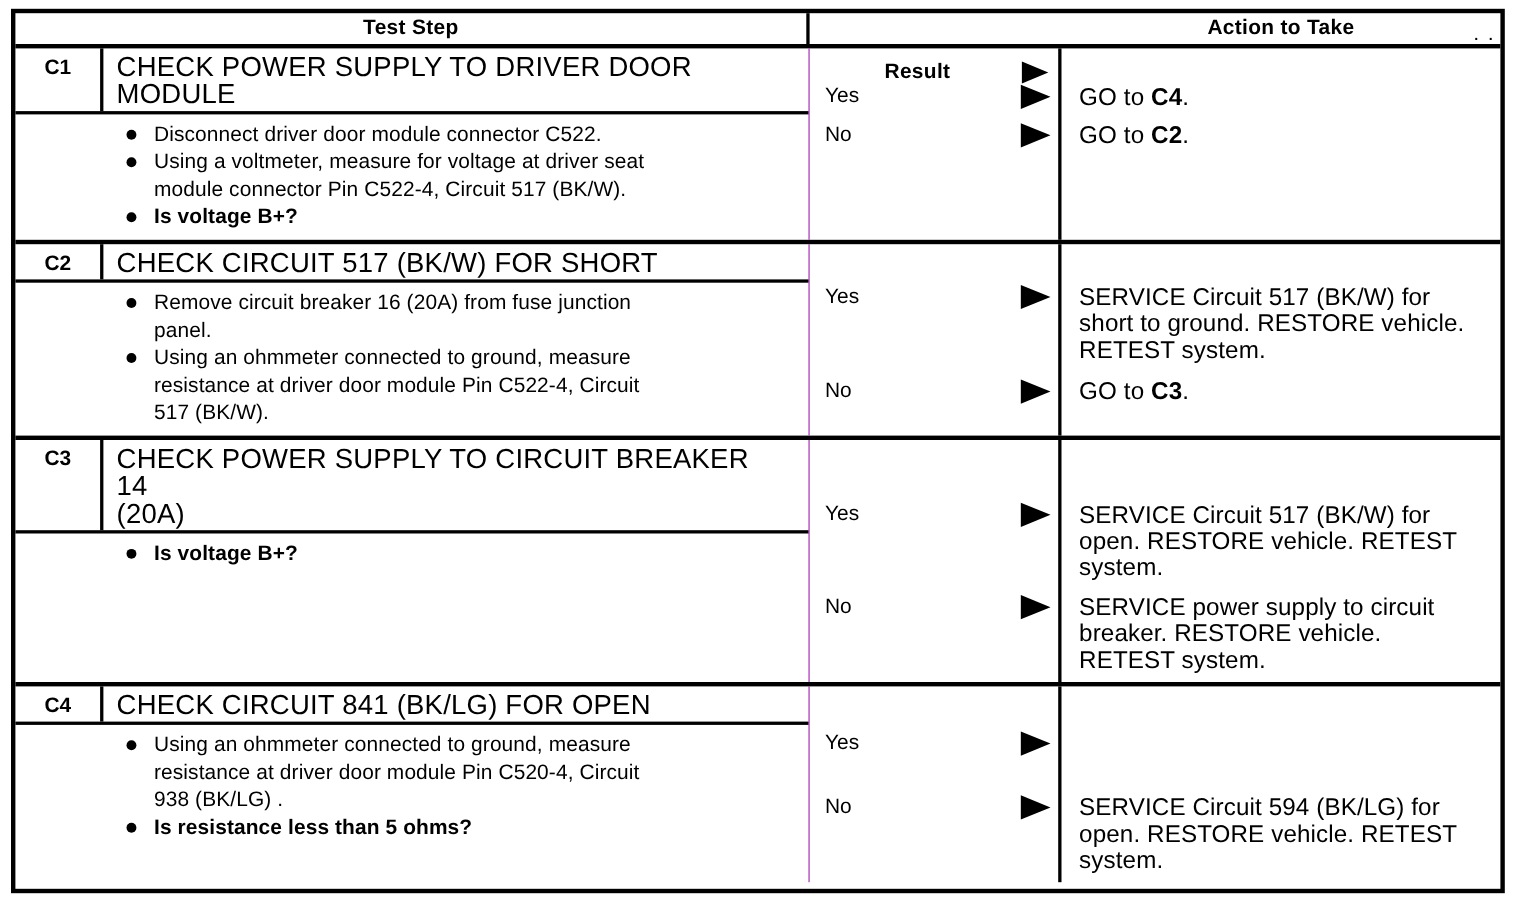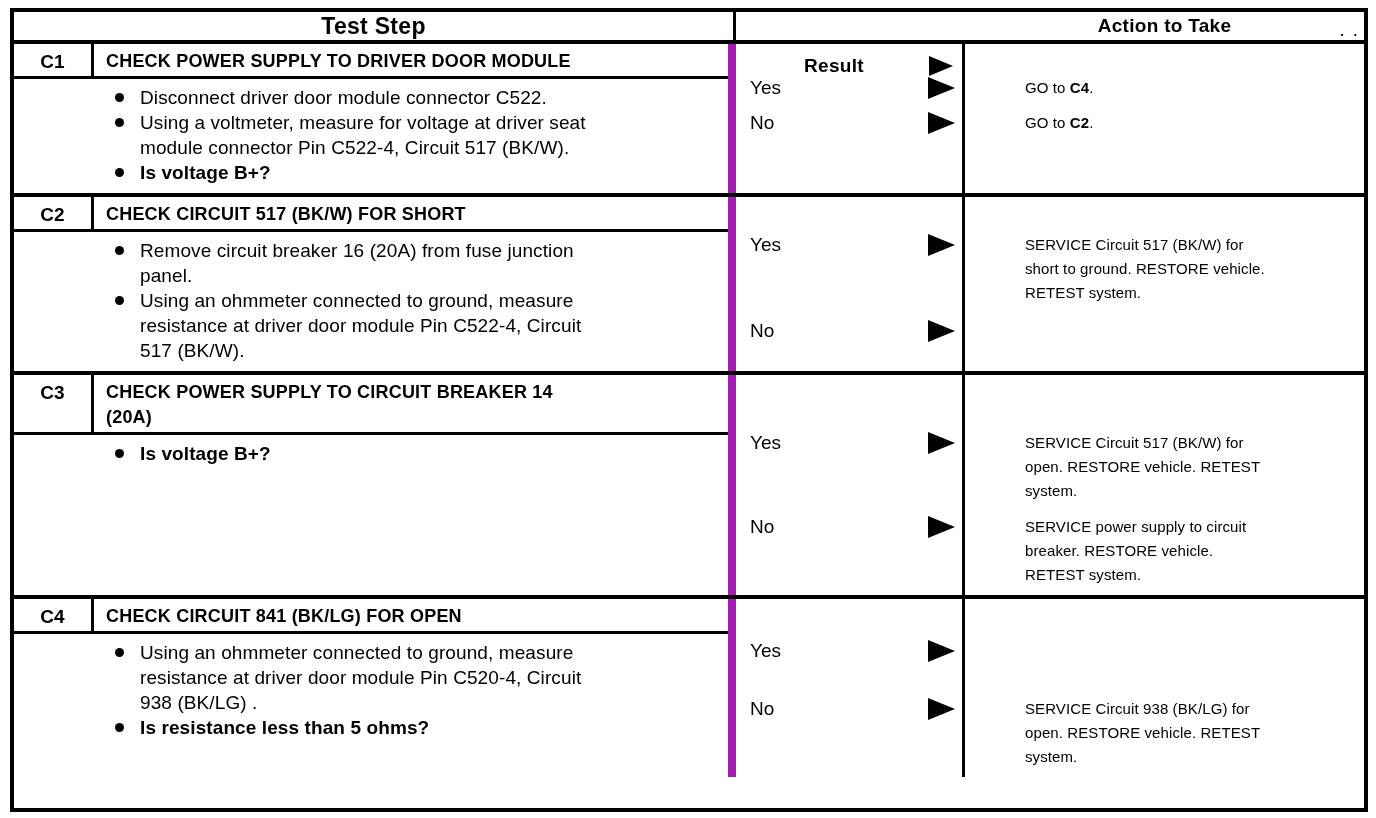--- a/index.html
+++ b/index.html
@@ -9,65 +9,65 @@
     -webkit-font-smoothing:none;
   }
   .sheet{
     position:absolute;left:10px;top:8px;width:1358px;height:804px;
     border:4px solid #000;box-sizing:border-box;background:#fff;
   }
   
   .hdr{display:flex;height:32px;border-bottom:4px solid #000;box-sizing:border-box;}
   .hdr .h-test{
     width:722px;box-sizing:border-box;border-right:3px solid #000;
-    text-align:center;font-weight:bold;font-size:23px;line-height:28px;letter-spacing:.3px;
+    text-align:center;font-weight:bold;font-size:19px;line-height:28px;letter-spacing:.3px;
   }
   .hdr .h-result{
     width:229px;box-sizing:border-box;border-right:3px solid #000;position:relative;
     text-align:center;font-weight:bold;font-size:19px;line-height:28px;letter-spacing:.3px;
     padding-right:30px;
     margin-top:40px;
   }
   .hdr .h-action{
     flex:1;position:relative;text-align:center;font-weight:bold;font-size:19px;line-height:28px;letter-spacing:.3px;
   }
   .hdr-arrow{
     position:absolute;right:9px;top:4px;width:0;height:0;
     border-left:24px solid #000;border-top:10px solid transparent;border-bottom:10px solid transparent;
   }
   .artifact{position:absolute;right:4px;top:6px;font-size:13px;font-weight:bold;letter-spacing:3px;}
   
   .step{display:flex;align-items:stretch;box-sizing:border-box;}
   .step + .step{border-top:4px solid #000;}
-  .left{width:722px;box-sizing:border-box;border-right:8px solid #a21caf;display:flex;flex-direction:column;}
+  .left{width:722px;box-sizing:border-box;border-right:1px solid #a21caf;display:flex;flex-direction:column;}
   .titlerow{display:flex;border-bottom:3px solid #000;box-sizing:border-box;}
   .idcell{
     width:80px;box-sizing:border-box;border-right:3px solid #000;
     text-align:center;font-weight:bold;font-size:19px;line-height:25px;padding-top:5px;padding-bottom:2px;
   }
   .titlecell{
-    flex:1;font-weight:bold;font-size:18px;line-height:25px;letter-spacing:.2px;
+    flex:1;font-weight:normal;font-size:25px;line-height:25px;letter-spacing:.2px;
     padding:5px 24px 2px 12px;white-space:pre-line;
   }
   .body{padding:6px 6px 8px 0;}
   .bullet{display:flex;padding-left:101px;}
   .dot{width:9px;height:9px;border-radius:50%;background:#000;flex:none;margin-top:8px;margin-right:16px;}
   .btext{font-size:19px;line-height:25px;white-space:pre-line;letter-spacing:.1px;}
   .question .btext{font-weight:bold;}
   
   .rside{flex:1;position:relative;box-sizing:border-box;padding-bottom:8px;}
   .coldivider{position:absolute;left:226px;top:0;bottom:0;width:3px;background:#000;}
-  .pair{display:flex;gap:44px;}
+  .pair{display:flex;}
   .rescell{width:229px;flex:none;position:relative;box-sizing:border-box;}
   .reslabel{font-size:19px;line-height:24px;padding-left:14px;display:inline-block;}
   .arrow{
     position:absolute;right:10px;top:1px;width:0;height:0;
     border-left:27px solid #000;border-top:11px solid transparent;border-bottom:11px solid transparent;
   }
-  .actcell{flex:1;font-size:15px;line-height:24px;padding-left:16px;padding-right:20px;white-space:pre-line;letter-spacing:.1px;}
+  .actcell{flex:1;font-size:22px;line-height:24px;padding-left:16px;padding-right:20px;white-space:pre-line;letter-spacing:.1px;}
   .actcell .b{font-weight:bold;}
   
   .step-c1 .rside{padding-top:32px;} .step-c1 .pair-no{margin-top:11px;}
   .step-c2 .rside{padding-top:36px;} .step-c2 .pair-no{margin-top:14px;}
   .step-c3 .rside{padding-top:56px;} .step-c3 .pair-no{margin-top:12px;}
   .step-c4 .rside{padding-top:40px;} .step-c4 .pair-no{margin-top:34px;}
 </style>
 </head>
 <body>
 
@@ -155,20 +155,21 @@
         </div>
         <div class="actcell"><span>SERVICE Circuit 517 (BK/W) for
 short to ground. RESTORE vehicle.
 RETEST system.</span><span class="b"></span><span></span></div>
       </div>
       <div class="pair pair-no">
         <div class="rescell">
           <span class="reslabel">No</span>
           <span class="arrow"></span>
         </div>
+        <div class="actcell"><span>GO to </span><span class="b">C3</span><span>.</span></div>
       </div>
     </div>
   </div>
 
   <div class="step step-c3">
     <div class="left">
       <div class="titlerow">
         <div class="idcell">C3</div>
         <div class="titlecell">CHECK POWER SUPPLY TO CIRCUIT BREAKER 14
 (20A)</div>
@@ -228,20 +229,20 @@
         <div class="rescell">
           <span class="reslabel">Yes</span>
           <span class="arrow"></span>
         </div>
       </div>
       <div class="pair pair-no">
         <div class="rescell">
           <span class="reslabel">No</span>
           <span class="arrow"></span>
         </div>
-        <div class="actcell"><span>SERVICE Circuit 938 (BK/LG) for
+        <div class="actcell"><span>SERVICE Circuit 594 (BK/LG) for
 open. RESTORE vehicle. RETEST
 system.</span><span class="b"></span><span></span></div>
       </div>
     </div>
   </div>
 
 </div>
 
 </body></html>

